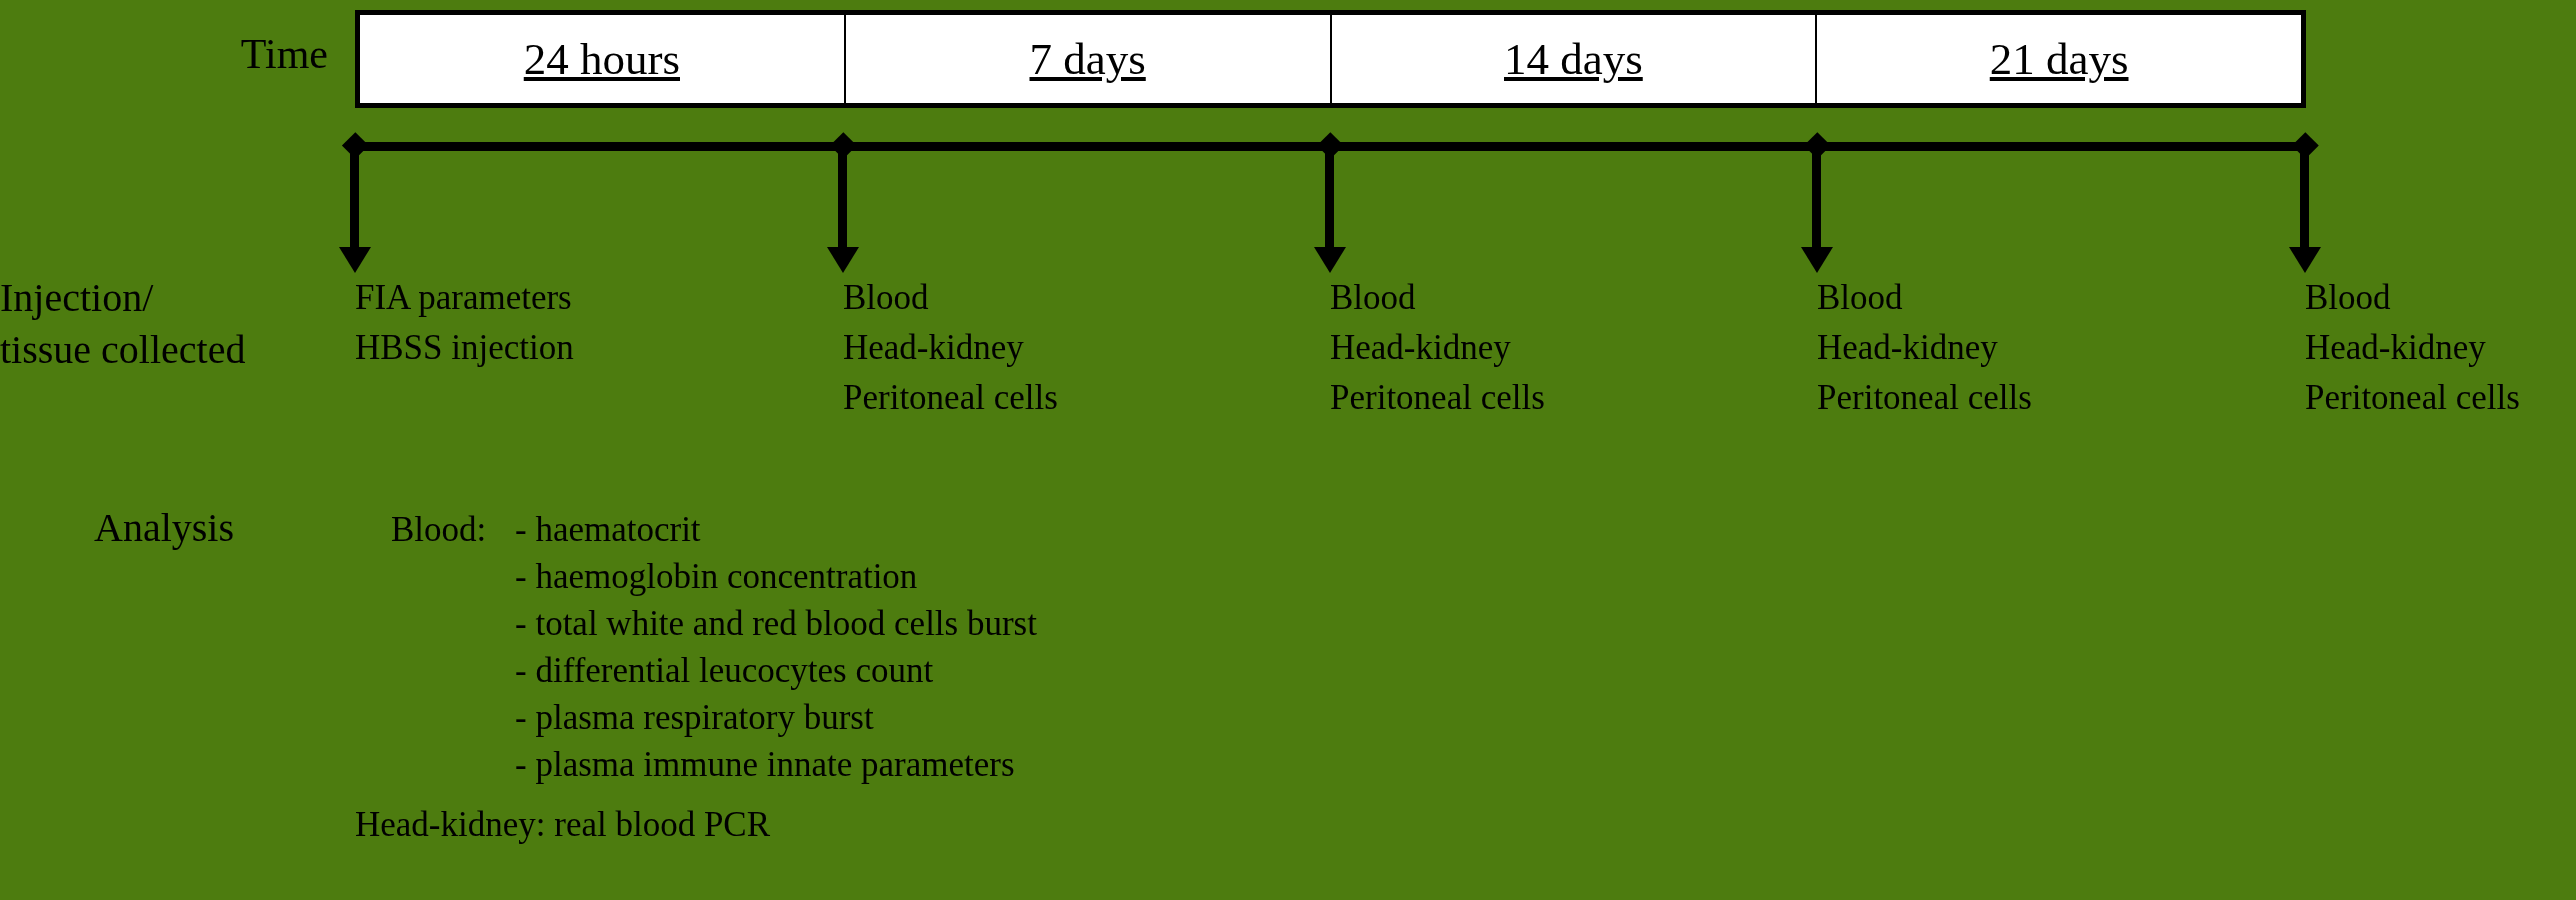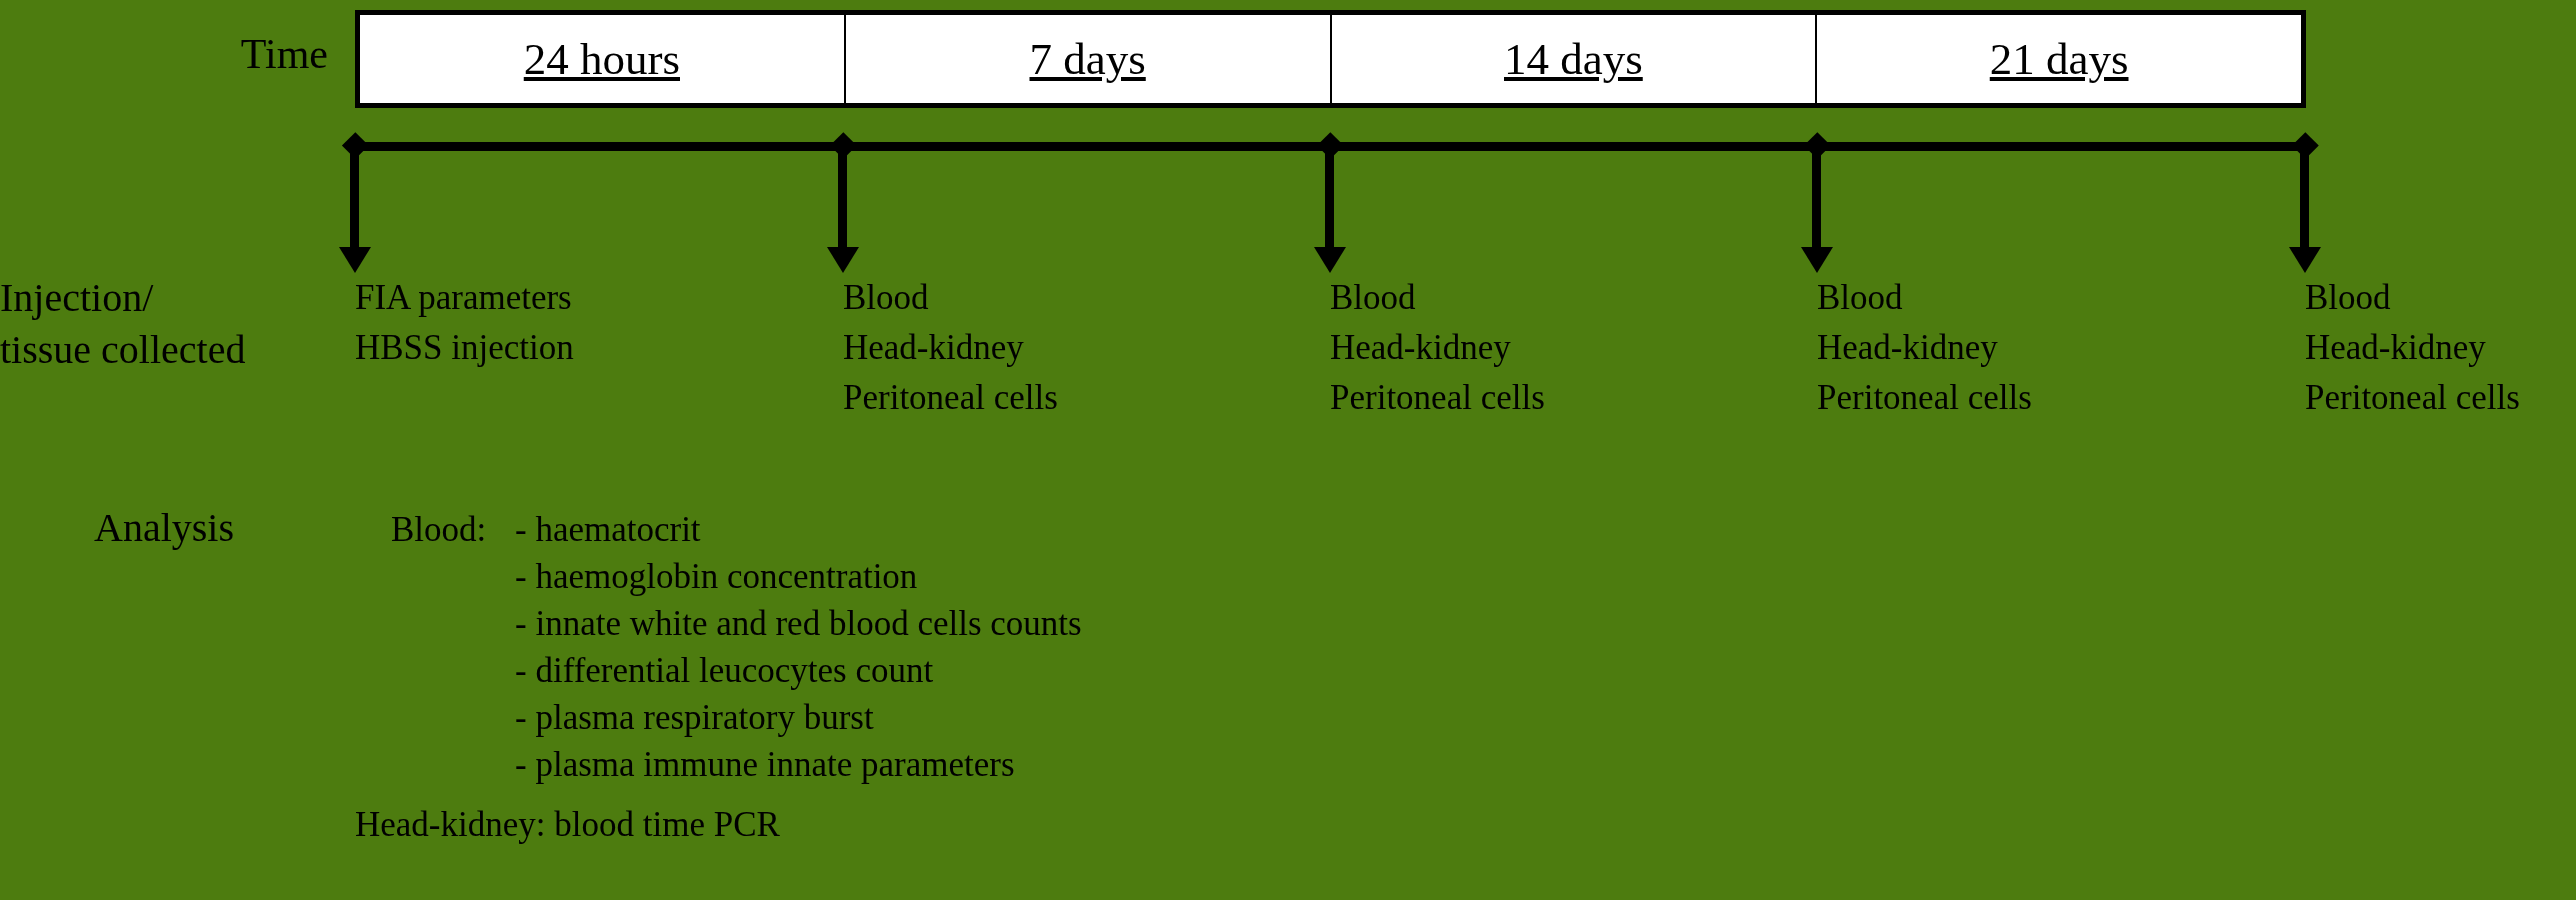--- a/index.html
+++ b/index.html
@@ -193,25 +193,25 @@
     <div>Peritoneal cells</div>
   </div>
 
   <div class="analysis-label">Analysis</div>
 
   <div class="analysis-blood">
     <div class="blood-label">Blood:</div>
     <div class="blood-items">
       <div>- haematocrit</div>
       <div>- haemoglobin concentration</div>
-      <div>- innate white and red blood cells counts</div>
+      <div>- total white and red blood cells burst</div>
       <div>- differential leucocytes count</div>
       <div>- plasma respiratory burst</div>
       <div>- plasma immune innate parameters</div>
     </div>
   </div>
 
   <div class="analysis-tissues">
-    <div>Head-kidney: blood time PCR</div>
+    <div>Head-kidney: real blood PCR</div>
   </div>
 
 </div>
 
 
 </body></html>

